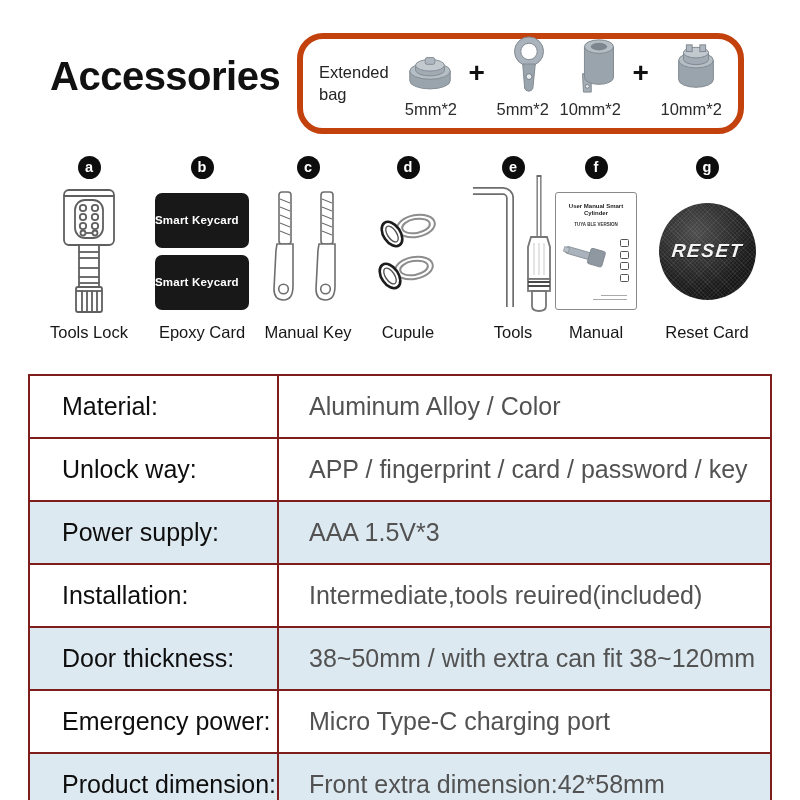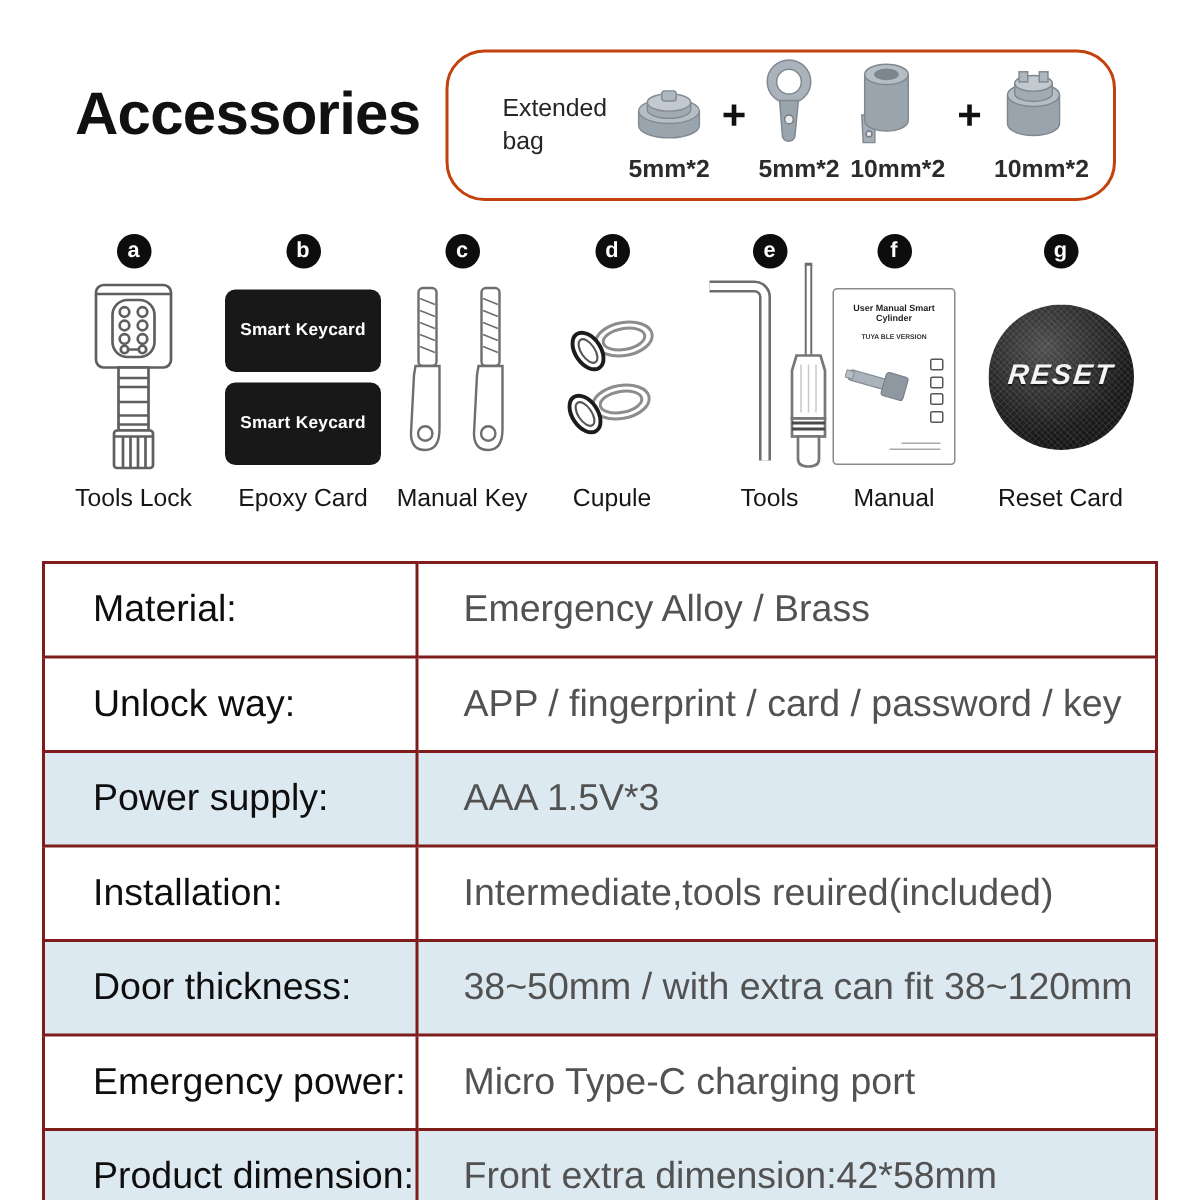--- a/index.html
+++ b/index.html
@@ -5,42 +5,42 @@
   * { margin:0; padding:0; box-sizing:border-box; }
   html,body { width:800px; height:800px; background:#fff;
     font-family:"Liberation Sans", sans-serif; }
   .page { position:relative; width:800px; height:800px; background:#fff; overflow:hidden; }
 
   
   .title { position:absolute; left:50px; top:54px; font-size:40px; font-weight:800;
     color:#111; letter-spacing:-0.5px; }
 
   .ext-box { position:absolute; left:297px; top:33px; width:447px; height:101px;
-    border:2px solid #c2410c; border-radius:26px; display:flex;
-    padding:0 16px 0 36px; background:#fff; }
+    border:6px solid #c2410c; border-radius:26px; display:flex;
+    padding:0 16px 0 16px; background:#fff; }
   .ext-label { align-self:center; width:84px; font-size:16.5px; color:#252525; line-height:1.32; }
   .ext-parts { flex:1; display:flex; align-items:flex-end; justify-content:space-between;
     padding-bottom:9px; }
-  .ext-part { display:flex; flex-direction:column; align-items:flex-start;font-weight:bold; }
+  .ext-part { display:flex; flex-direction:column; align-items:flex-end; }
   .ext-size { font-size:16.5px; color:#2c2c2c; margin-top:1px; white-space:nowrap; }
   .plus { font-size:28px; font-weight:800; color:#101010; margin:0 1px 30px 1px; }
 
   
   .acc-row { position:absolute; left:0; top:156px; width:800px; height:190px; }
   .acc-item { position:absolute; top:0; height:186px; display:flex; flex-direction:column;
     align-items:center; justify-content:space-between; }
   .badge { width:23px; height:23px; border-radius:50%; background:#0d0d0d; color:#fff;
     font-size:14.5px; font-weight:700; display:flex; align-items:center; justify-content:center;
     line-height:1; }
   .acc-icon { flex:1; display:flex; align-items:center; justify-content:center; width:100%; }
   .acc-label { font-size:16.5px; color:#161616; white-space:nowrap; }
 
   .cards { display:flex; flex-direction:column; gap:7px; }
-  .keycard { width:104px; height:55px; background:#181818; border-radius:7px;
-    display:flex; align-items:center; justify-content:center; }
+  .keycard { width:94px; height:55px; background:#181818; border-radius:7px;
+    display:flex; align-items:center; }
   .keycard span { color:#fff; font-size:11.5px; font-weight:700; letter-spacing:0.2px; }
 
   .cupules { display:flex; flex-direction:column; }
   .cupules svg:last-child { margin-top:-10px; margin-left:-2px; }
 
   .manual-card { width:82px; height:118px; background:#fff; border:1.5px solid #8a8a8a;
     border-radius:3px; position:relative; overflow:hidden; }
   .manual-title { margin-top:10px; text-align:center; font-size:6px; font-weight:700;
     color:#1d1d1d; line-height:1.2; padding:0 6px; }
   .manual-sub { margin-top:5px; text-align:center; font-size:4.5px; font-weight:700; color:#333; }
@@ -318,21 +318,21 @@
       </div>
       <div class="acc-label">Reset Card</div>
     </div>
 
   </div>
 
   <table class="spec">
     <tbody>
         <tr>
       <td class="spec-label">Material:</td>
-      <td class="spec-value">Emergency Alloy / Brass</td>
+      <td class="spec-value">Aluminum Alloy / Color</td>
     </tr>
     <tr>
       <td class="spec-label">Unlock way:</td>
       <td class="spec-value">APP / fingerprint / card / password / key</td>
     </tr>
     <tr class="alt">
       <td class="spec-label">Power supply:</td>
       <td class="spec-value">AAA 1.5V*3</td>
     </tr>
     <tr>

